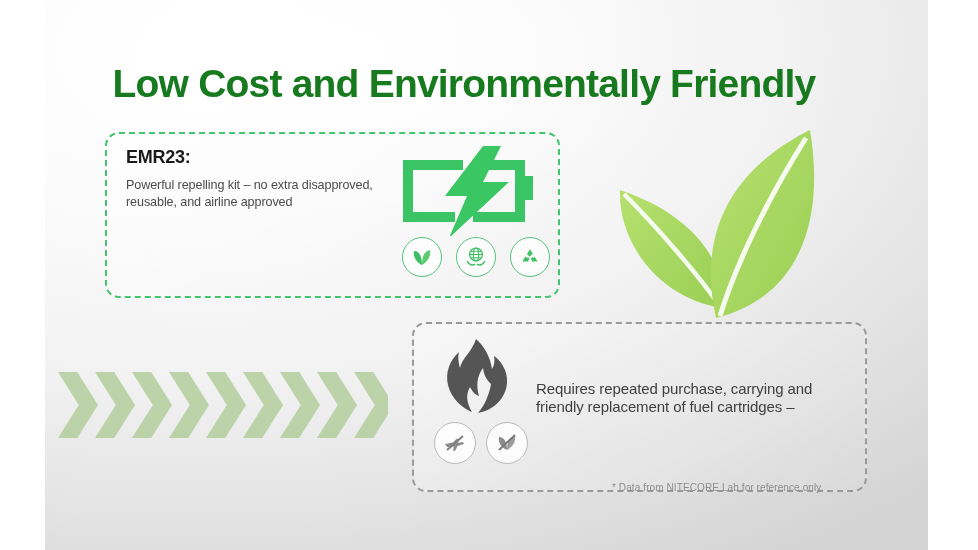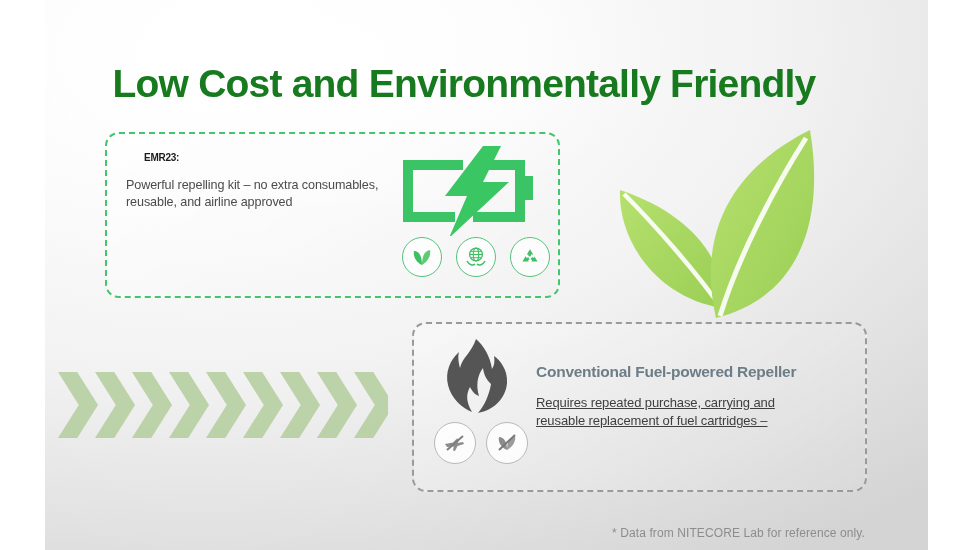--- a/index.html
+++ b/index.html
@@ -93,26 +93,25 @@
     border-radius: 14px;
     box-sizing: border-box;
     background: linear-gradient(145deg, rgba(255,255,255,0.55) 0%, rgba(248,248,248,0.25) 60%, rgba(238,238,238,0.15) 100%);
   }
   #card-green-text {
     position: absolute;
     left: 19px; top: 14px;
     width: 270px;
   }
   .c1-head {
-    font-size: 10px;
+    font-size: 18px;
     font-weight: 700;
     color: #1b1b1b;
     line-height: 19.5px;
     letter-spacing: -0.25px;
-    margin-left: 18px;
   }
   .c1-body {
     margin-top: 9px;
     font-size: 12.6px;
     font-weight: 400;
     color: #4b4b4b;
     line-height: 17.5px;
     letter-spacing: -0.1px;
   }
 
@@ -175,34 +174,33 @@
     width: 320px;
   }
   .c2-head {
     font-size: 15.5px;
     font-weight: 700;
     color: #6d7d87;
     letter-spacing: -0.25px;
     line-height: 20px;
   }
   .c2-body {
-    margin-top: 12px;
-    font-size: 13px;
+    margin-top: 18px;
+    font-size: 15px;
     font-weight: 400;
     color: #3f3f3f;
     line-height: 18px;
     letter-spacing: -0.1px;
-    text-decoration: underline;
   }
 
   
   #footnote {
     position: absolute;
-    left: 612px; top: 526px;
-    font-size: 12px;
+    left: 612px; top: 482px;
+    font-size: 10px;
     color: #8d8d8d;
     letter-spacing: 0.1px;
   }
 </style>
 </head>
 <body>
 
 <div id="slide">
 
   <div id="panel"></div>
@@ -240,21 +238,21 @@
   </div>
 
   <div id="title">Low Cost and Environmentally Friendly</div>
 
   <div id="card-green">
 
     <div id="card-green-text">
       <div class="c1-head">
         <div>EMR23:</div>
       </div>
-      <div class="c1-body">Powerful repelling kit – no extra consumables, reusable, and airline approved</div>
+      <div class="c1-body">Powerful repelling kit – no extra disapproved, reusable, and airline approved</div>
     </div>
 
     <div id="battery-icon">
       <svg width="150" height="90" viewBox="0 0 150 90">
 
         <path d="M6 14 H66 V24 H16 V66 H58 V76 H6 Z" fill="#3bc465"></path>
         <path d="M96 14 H128 V30 H136 V54 H128 V76 H76 V66 H118 V24 H88 Z" fill="#3bc465"></path>
 
         <path d="M86 0 L48 50 L70 50 L52 92 L112 36 L86 36 L104 0 Z" fill="#39c663"></path>
       </svg>
@@ -313,23 +311,22 @@
         <svg width="26" height="26" viewBox="0 0 26 26">
           <path d="M13 20 C 6 17, 4 11, 5 7 C 10 7, 13 12, 13 20 Z" fill="#8c8c8c"></path>
           <path d="M13 20 C 20 16, 22 10, 21 6 C 15 7, 13 13, 13 20 Z" fill="#9b9b9b"></path>
           <line x1="5" y1="20" x2="21" y2="5" stroke="#7a7a7a" stroke-width="2"></line>
         </svg>
       </div>
 
     </div>
 
     <div id="card-grey-text">
-      <div class="c2-head">Conventional Fuel-powered Repeller</div>
       <div class="c2-body">
         <div>Requires repeated purchase, carrying and</div>
-        <div>reusable replacement of fuel cartridges –</div>
+        <div>friendly replacement of fuel cartridges –</div>
       </div>
     </div>
   </div>
 
   <div id="footnote">* Data from NITECORE Lab for reference only.</div>
 
 </div>
 
 </body></html>

